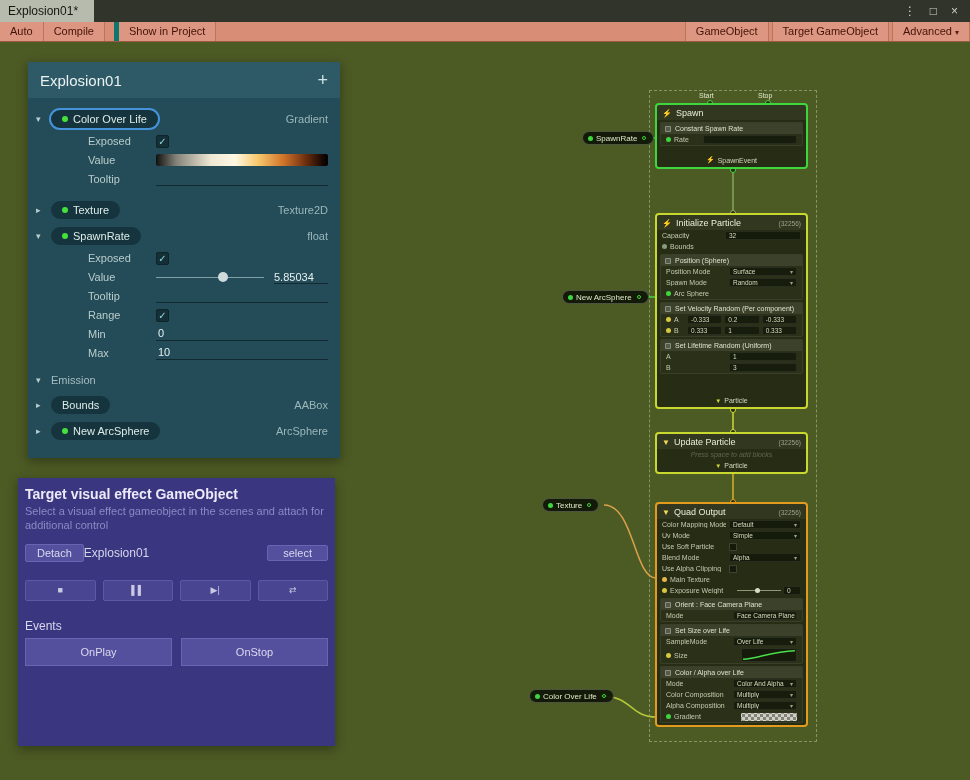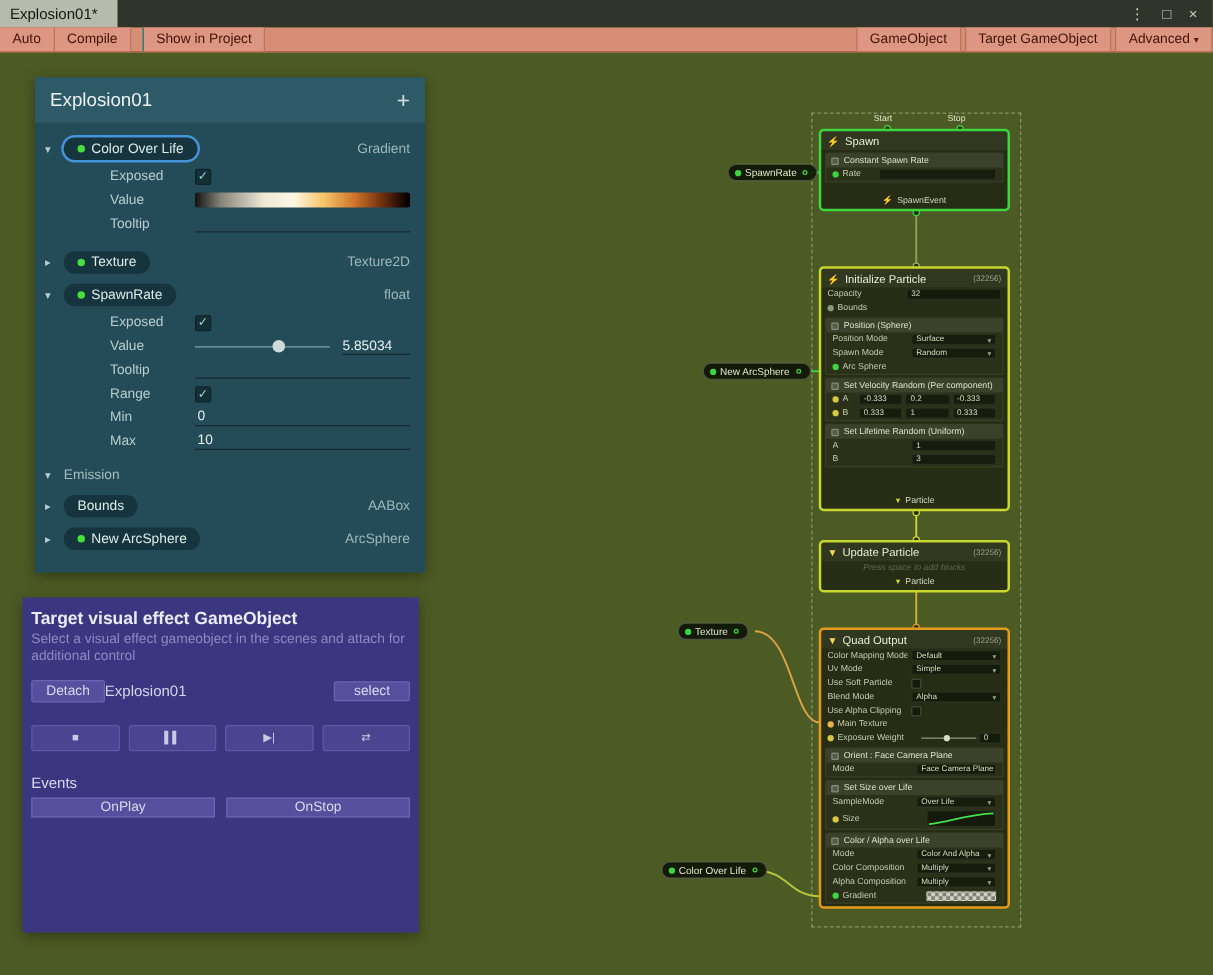--- a/index.html
+++ b/index.html
@@ -10,21 +10,21 @@
   .titlebar { position:absolute; top:0; left:0; right:0; height:22px; background:#30342a;
               display:flex; align-items:stretch; z-index:10; }
   .titletab { background:#b7bbae; color:#15170f; font-size:12px; padding:4px 16px 0 8px; }
   .win-icons { margin-left:auto; display:flex; gap:14px; padding:4px 12px 0 0; color:#cdd2c2; font-size:12px; }
 
   
   .toolbar { position:absolute; top:22px; left:0; right:0; height:20px; background:#d88d77;
              border-bottom:1px solid #9c5a43; display:flex; align-items:stretch; font-size:11px;
              color:#431307; z-index:10; }
   .tbtn { padding:3px 10px 0; border-right:1px solid #bb735c; background:#dd9681; white-space:nowrap; }
-  .tbtn.spaced { margin-left:9px; border-left:1px solid #0f766e; }
+  .tbtn.spaced { margin-left:9px; border-left:5px solid #0f766e; }
   .tb-right { margin-left:auto; display:flex; }
   .tb-right .tbtn { border-left:1px solid #bb735c; margin-left:3px; }
   .tcaret { font-size:8px; color:#5d1e0d; }
 
   
   .graph { position:absolute; top:42px; left:0; width:970px; height:738px; background:#4c5a24; }
   .group-rect { position:absolute; left:649px; top:48px; width:168px; height:652px;
                 border:1px dashed rgba(232,238,214,0.38); }
   svg.edges { position:absolute; left:0; top:0; width:970px; height:738px; pointer-events:none; }
 
@@ -132,21 +132,21 @@
   .tp-playrow { display:flex; gap:7px; margin-top:18px; }
   .pbtn { flex:1; height:21px; background:#4a4591; border:1px solid #5d58a6; color:#c9c9e4;
           font-size:9px; display:flex; align-items:center; justify-content:center; border-radius:2px; }
   .tp-rate { display:flex; align-items:center; gap:9px; margin-top:14px; font-size:12px; }
   .rtrack { width:112px; height:1px; background:#8a86c0; position:relative; }
   .rhandle { position:absolute; left:36%; top:-4.5px; width:10px; height:10px; border-radius:50%;
              background:#cfcfe4; }
   .setbtn { margin-left:auto; padding:1px 8px; font-size:11px; }
   .tp-events-label { margin-top:18px; font-size:12px; color:#d8d8ee; }
   .tp-events { display:flex; gap:9px; margin-top:5px; }
-  .ebtn { flex:1; height:16px; background:#55509e; border:1px solid #6a65b2; color:#d9d9ef;
+  .ebtn { flex:1; height:28px; background:#55509e; border:1px solid #6a65b2; color:#d9d9ef;
           font-size:11px; display:flex; align-items:center; justify-content:center; }
 </style>
 </head>
 <body>
 
 <div class="titlebar">
   <div class="titletab">Explosion01*</div>
   <div class="win-icons">
     <span>⋮</span>
     <span>□</span>

